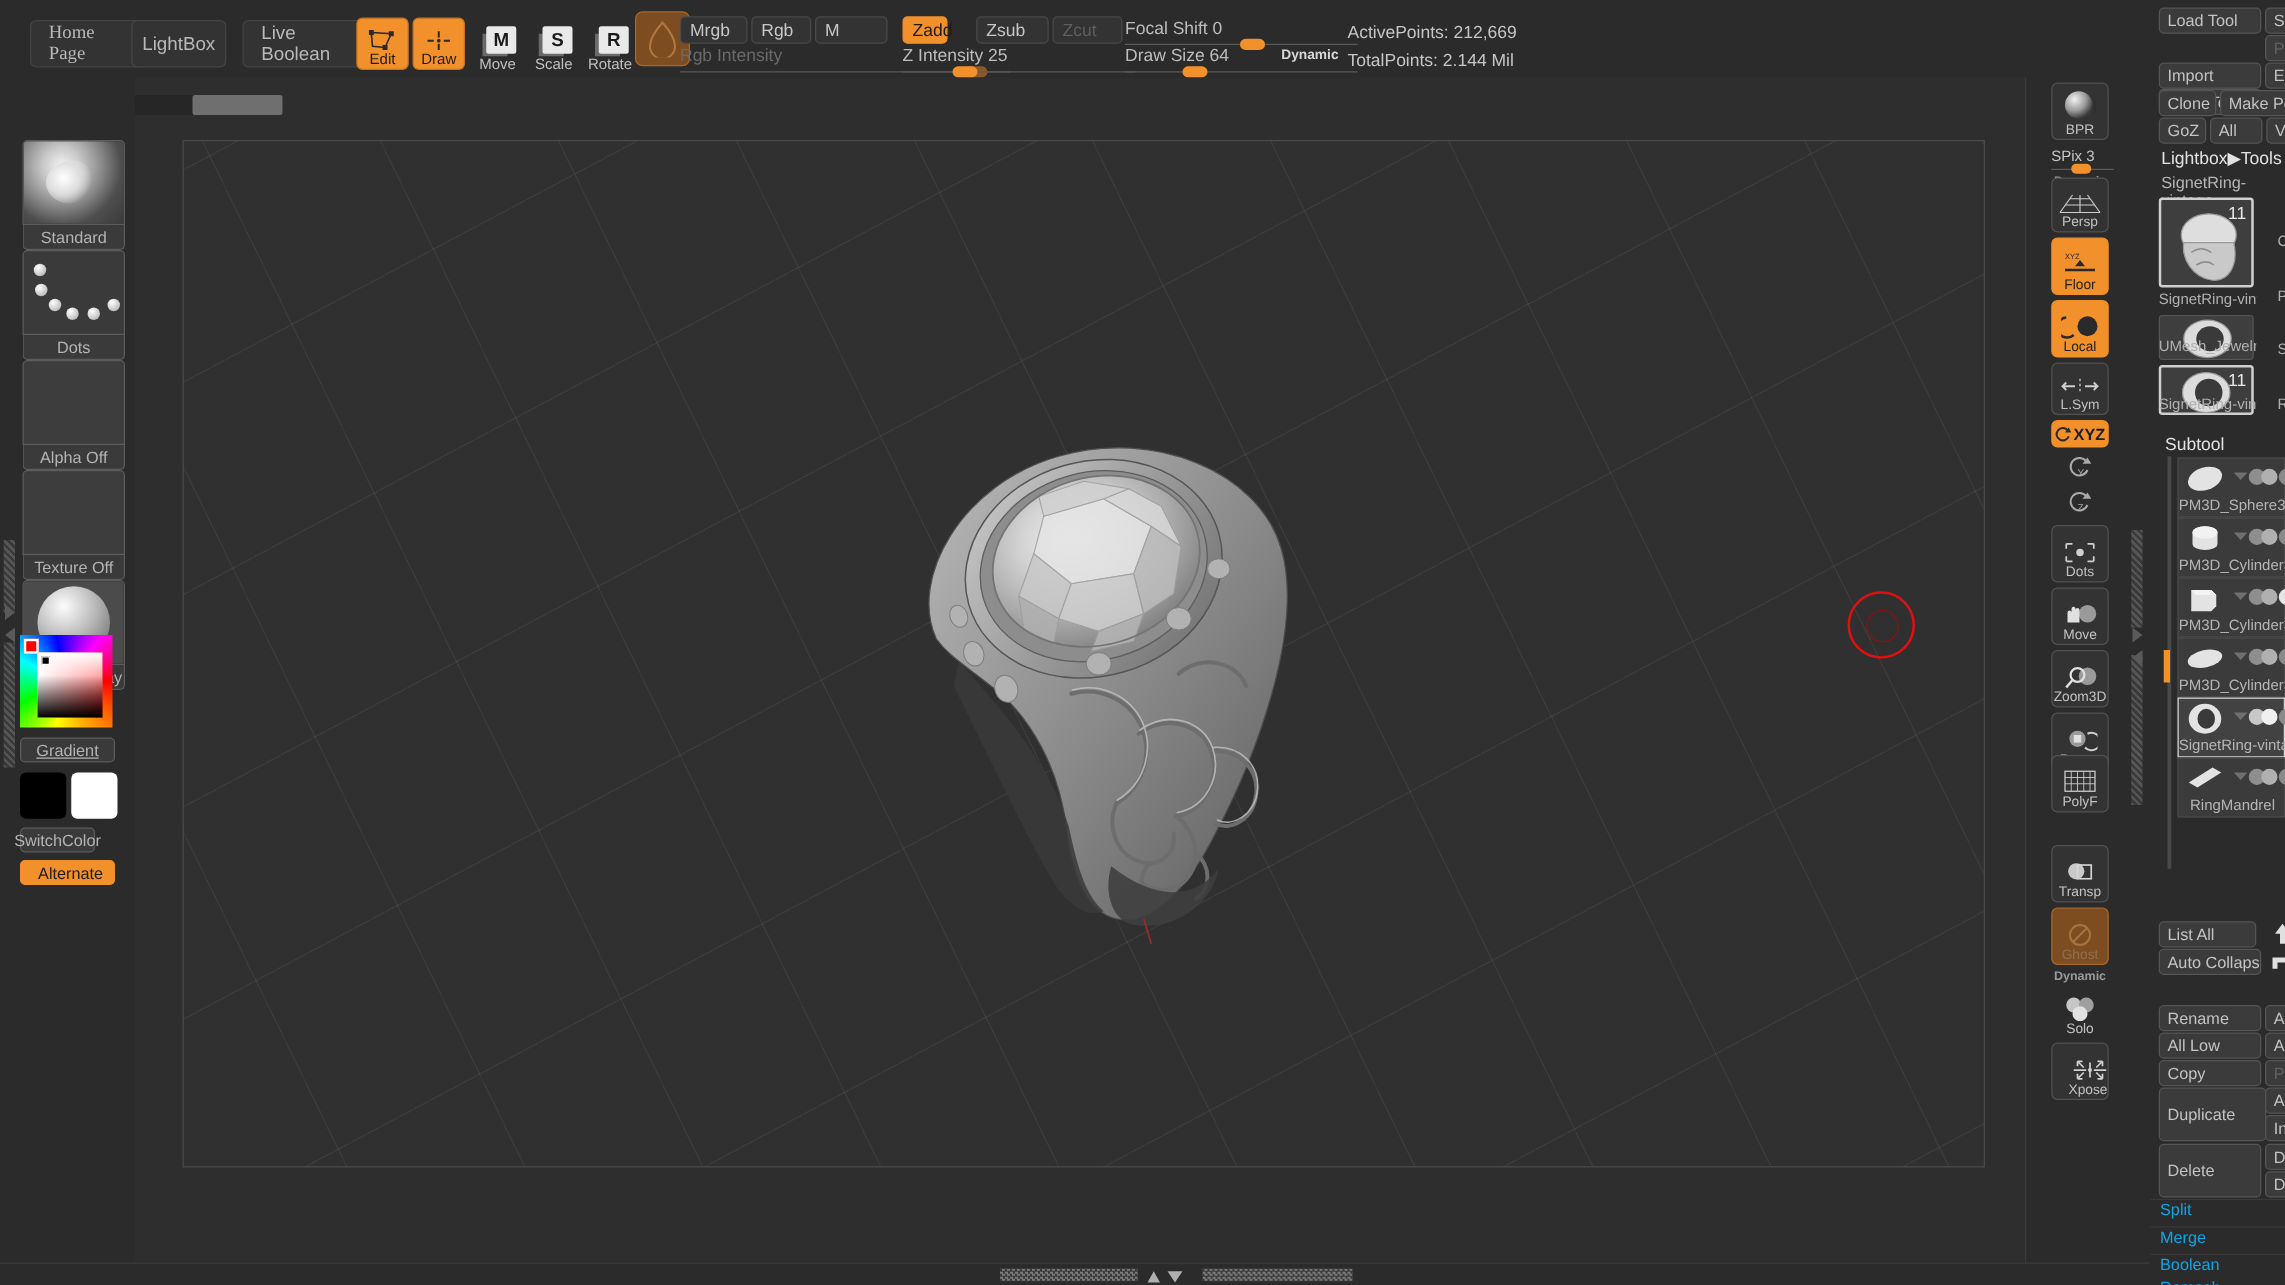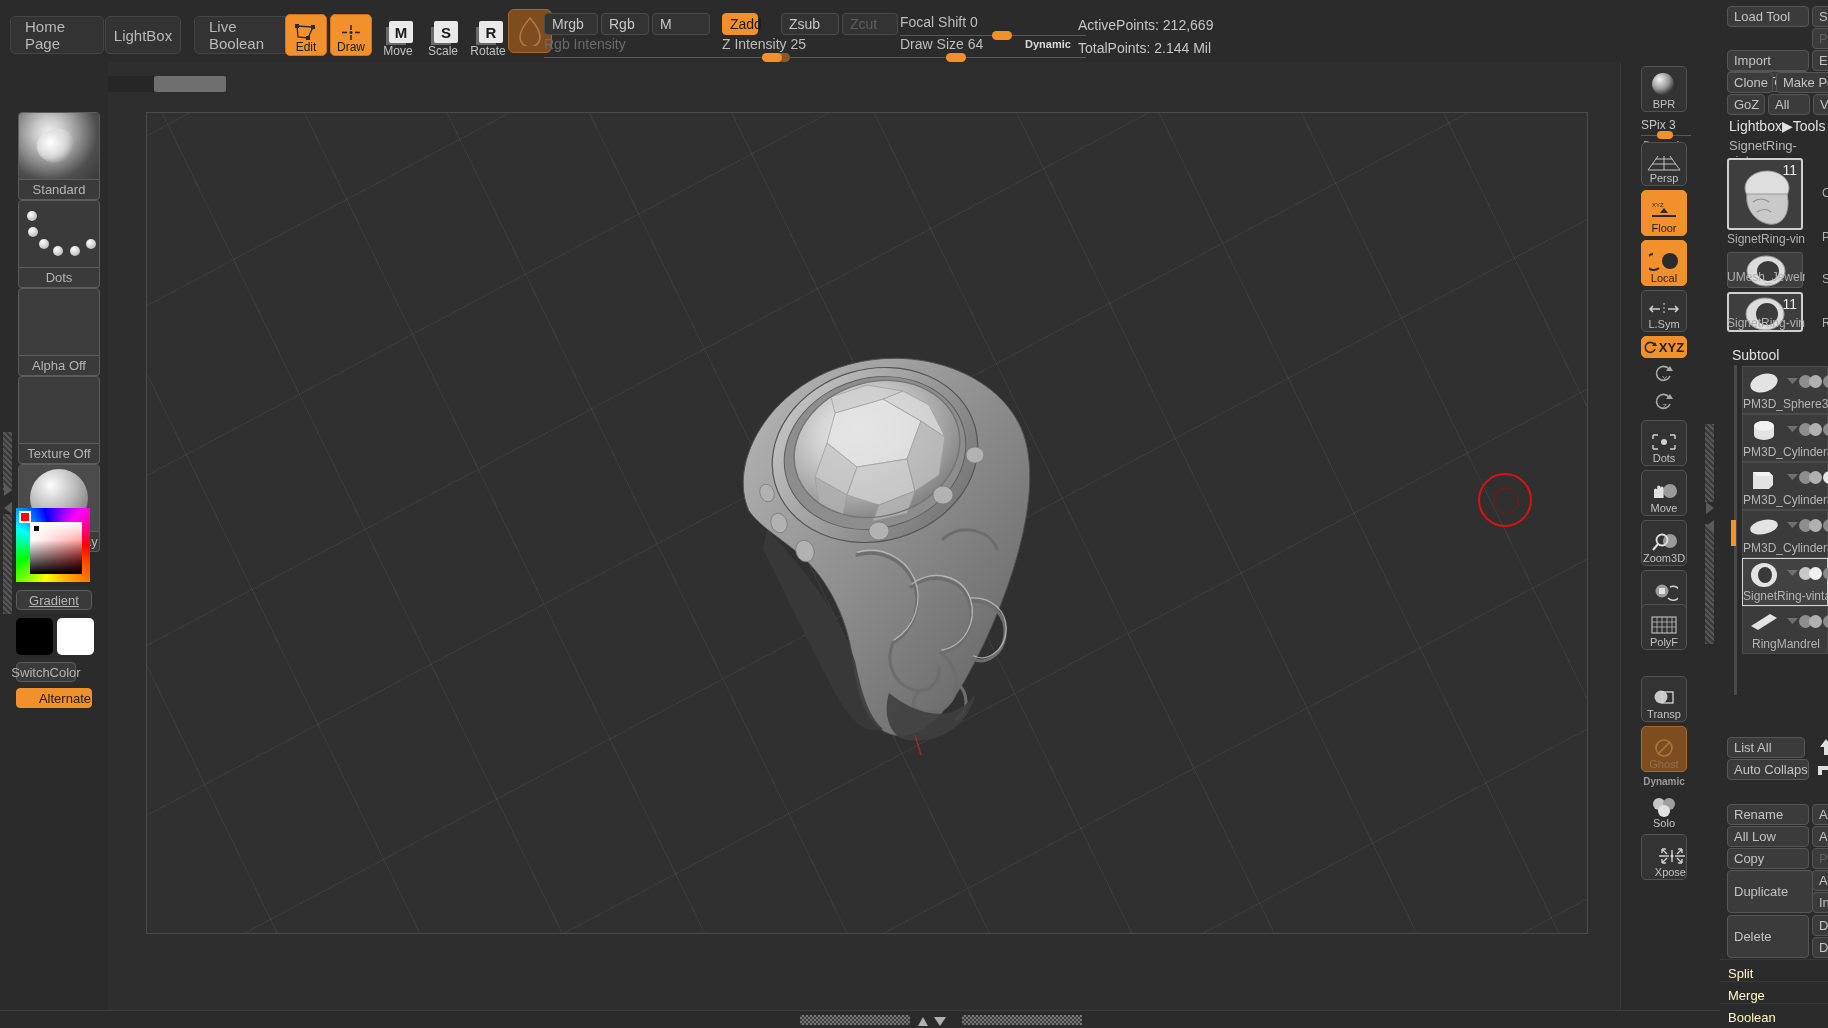--- a/index.html
+++ b/index.html
@@ -211,22 +211,22 @@
     position:absolute; left:1720px; top:0; width:108px; height:1028px;
     background:#2b2b2b;
   }
   .rp-btn {
     position:absolute; height:21px; background:#3b3b3b; border:1px solid #555;
     border-radius:4px; color:#c3c3c3; font-size:13px;
     display:flex; align-items:center; padding-left:6px; white-space:nowrap; overflow:hidden;
   }
   .rp-btn.dim { color:#606060; }
   .rp-plain {
-    position:absolute; height:22px; color:#fef9c3; font-size:13px;
-    display:flex; align-items:flex-end; padding-left:8px; white-space:nowrap;
+    position:absolute; height:22px; color:#0ea5e9; font-size:13px;
+    display:flex; align-items:flex-start; padding-left:8px; white-space:nowrap;
     border-top:1px solid #383838;
   }
   .rp-title {
     position:absolute; color:#e2e2e2; font-size:14px;
   }
   .tool-thumb {
     position:absolute; width:76px; height:72px; background:#3e3e3e;
     border:1px solid #555; border-radius:3px; overflow:hidden;
   }
   .tool-thumb.sel { border:2px solid #cfcfcf; }
@@ -267,21 +267,21 @@
     position:absolute; top:4px; height:10px;
     background-image: repeating-conic-gradient(#7a7a7a 0% 25%, #3a3a3a 0% 50%);
     background-size:4px 4px;
   }
 </style>
 </head>
 <body>
 
 <div id="topbar">
 
-  <div class="menu-btn" style="left:10px;width:94px;">
+  <div class="menu-btn" style="left:24px;width:94px;font-family:Liberation Serif, serif;">
     <span>Home Page</span>
   </div>
   <div class="menu-btn" style="left:105px;width:76px;">
     <span>LightBox</span>
   </div>
   <div class="menu-btn" style="left:194px;width:96px;">
     <span>Live Boolean</span>
   </div>
 
   <div class="tool-sq" style="left:285px;">
@@ -421,21 +421,21 @@
   <div class="sq-btn" style="left:16px;top:528px;width:76px;justify-content:center;padding-left:0;text-decoration:underline;">
     <span>Gradient</span>
   </div>
 
   <span class="swatch" style="left:16px;top:556px;background:#000000;"></span>
   <span class="swatch" style="left:57px;top:556px;background:#ffffff;"></span>
 
   <div class="sq-btn" style="left:16px;top:600px;width:60px;justify-content:center;padding-left:0;">
     <span>SwitchColor</span>
   </div>
-  <div class="sq-btn orange" style="left:16px;top:626px;width:76px;justify-content:flex-end;padding-left:5px;">
+  <div class="sq-btn orange" style="left:16px;top:626px;width:76px;justify-content:center;padding-left:5px;">
     <span>Alternate</span>
   </div>
 
   <span class="tray-grip" style="left:3px;top:370px;height:58px;"></span>
   <span class="tray-grip" style="left:3px;top:452px;height:100px;"></span>
   <svg width="12" height="40" style="position:absolute;left:1px;top:420px;">
     <polygon points="3,2 11,8 3,14" fill="#5a5a5a"></polygon>
     <polygon points="11,20 3,26 11,32" fill="#5a5a5a"></polygon>
   </svg>
 </div>

